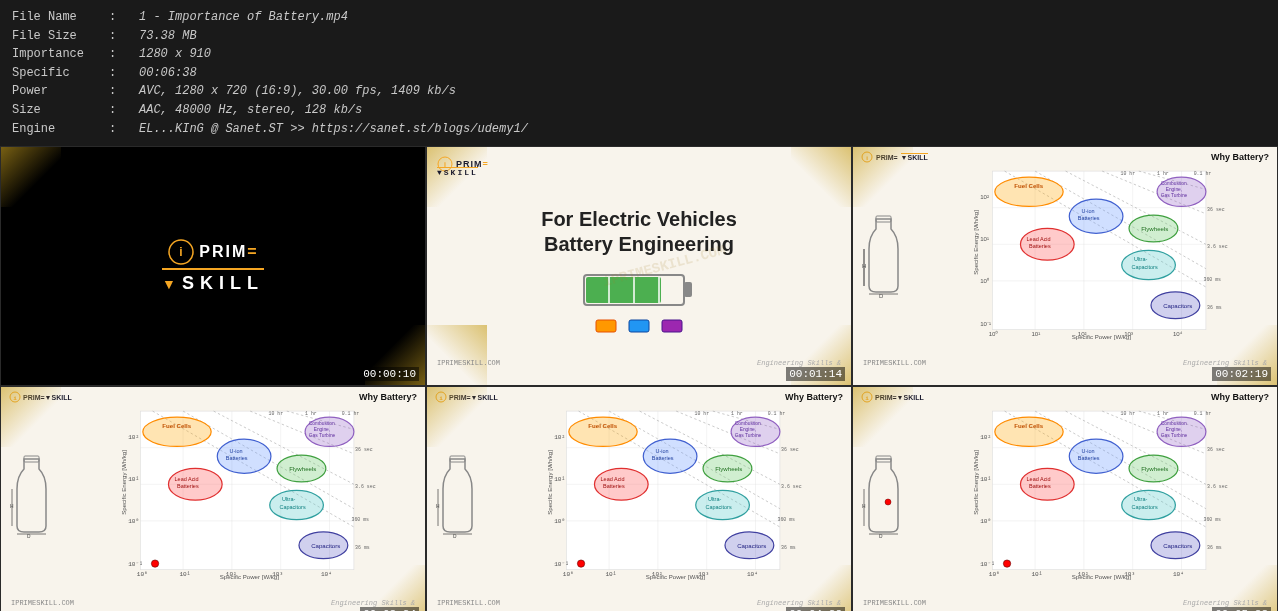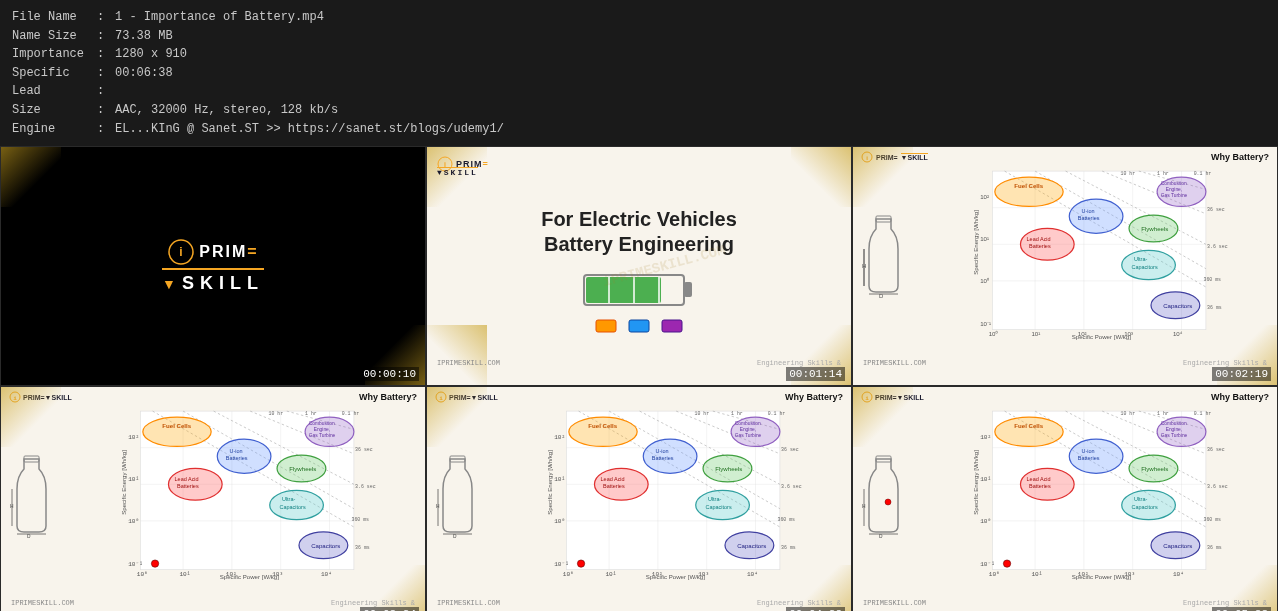--- a/index.html
+++ b/index.html
@@ -15,32 +15,33 @@
     
     .metadata {
       background: #1a1a1a;
       padding: 8px 12px;
       font-size: 12px;
       line-height: 1.55;
       color: #c8c8c8;
     }
     .meta-row {
       display: flex;
-      gap: 0;
+      gap: 12px;
     }
     .meta-label {
       min-width: 85px;
       color: #c8c8c8;
     }
     .meta-sep {
       min-width: 18px;
       color: #c8c8c8;
     }
     .meta-value {
       color: #c8c8c8;
+      font-style: italic;
     }
 
     
     .thumbnails-grid {
       display: grid;
       grid-template-columns: repeat(3, 1fr);
       grid-template-rows: repeat(2, 1fr);
       gap: 0;
       width: 1278px;
       height: 480px;
@@ -110,20 +111,21 @@
       bottom: 18px;
       left: 0;
       right: 0;
       display: flex;
       justify-content: space-between;
       padding: 0 10px;
       font-size: 7px;
       color: #888;
     }
     .slide-footer-italic {
+      font-style: italic;
       color: #aaa;
       font-size: 7px;
     }
 
     
     .corner-tl {
       position: absolute;
       top: 0; left: 0;
       width: 60px; height: 60px;
       background: linear-gradient(135deg, #c8a020 0%, transparent 60%);
@@ -165,42 +167,43 @@
 </head>
 <body>
 
 <div class="metadata">
   <div class="meta-row">
     <span class="meta-label">File Name</span>
     <span class="meta-sep"> : </span>
     <span class="meta-value">1 - Importance of Battery.mp4</span>
   </div>
   <div class="meta-row">
-    <span class="meta-label">Name Size</span>
+    <span class="meta-label">File Size</span>
     <span class="meta-sep"> : </span>
     <span class="meta-value">73.38 MB</span>
   </div>
   <div class="meta-row">
     <span class="meta-label">Importance</span>
     <span class="meta-sep"> : </span>
     <span class="meta-value">1280 x 910</span>
   </div>
   <div class="meta-row">
     <span class="meta-label">Specific</span>
     <span class="meta-sep"> : </span>
     <span class="meta-value">00:06:38</span>
   </div>
   <div class="meta-row">
-    <span class="meta-label">Lead</span>
+    <span class="meta-label">Power</span>
     <span class="meta-sep"> : </span>
+    <span class="meta-value">AVC, 1280 x 720 (16:9), 30.00 fps, 1409 kb/s</span>
   </div>
   <div class="meta-row">
     <span class="meta-label">Size</span>
     <span class="meta-sep"> : </span>
-    <span class="meta-value">AAC, 32000 Hz, stereo, 128 kb/s</span>
+    <span class="meta-value">AAC, 48000 Hz, stereo, 128 kb/s</span>
   </div>
   <div class="meta-row">
     <span class="meta-label">Engine</span>
     <span class="meta-sep"> : </span>
     <span class="meta-value">EL...KInG @ Sanet.ST &gt;&gt; https://sanet.st/blogs/udemy1/</span>
   </div>
 </div>
 
 <div class="thumbnails-grid">
 

